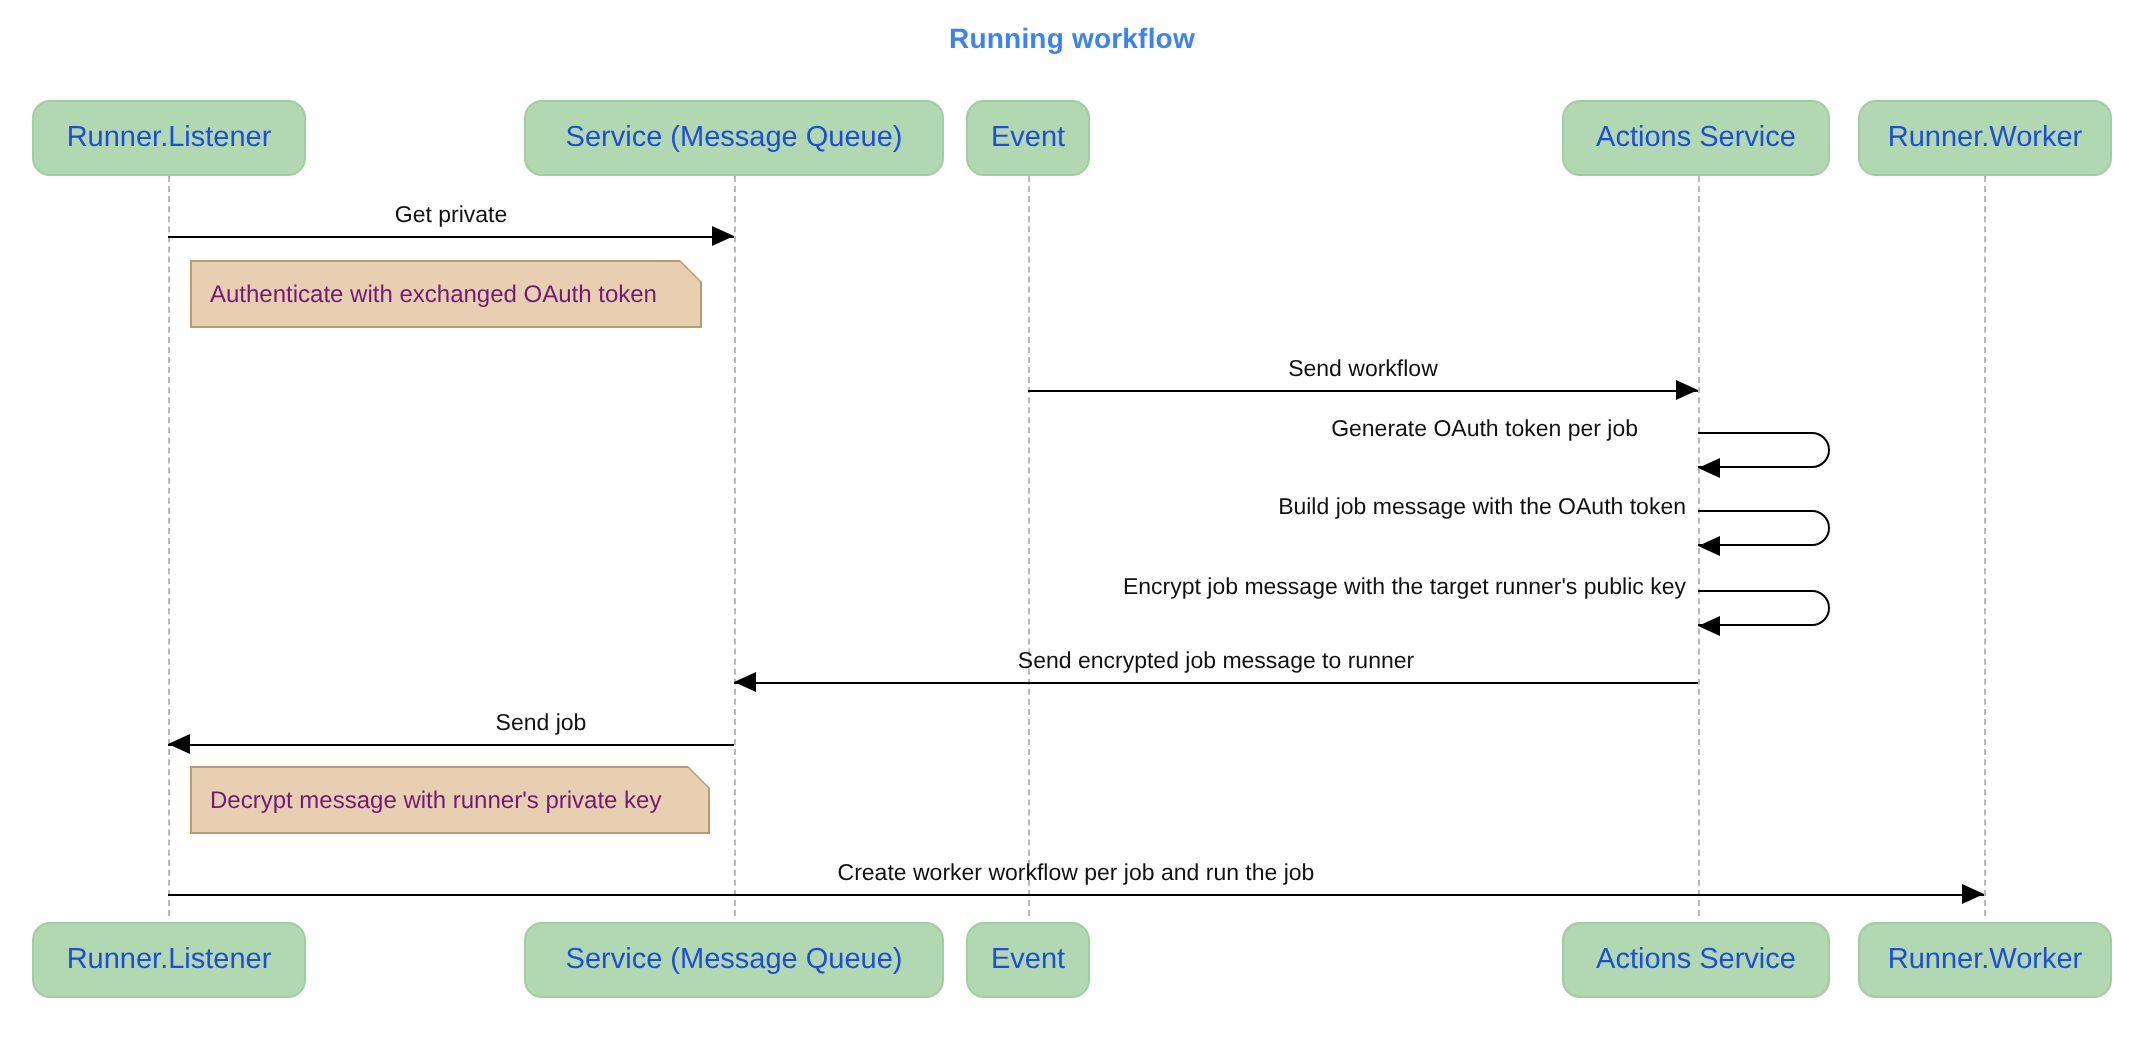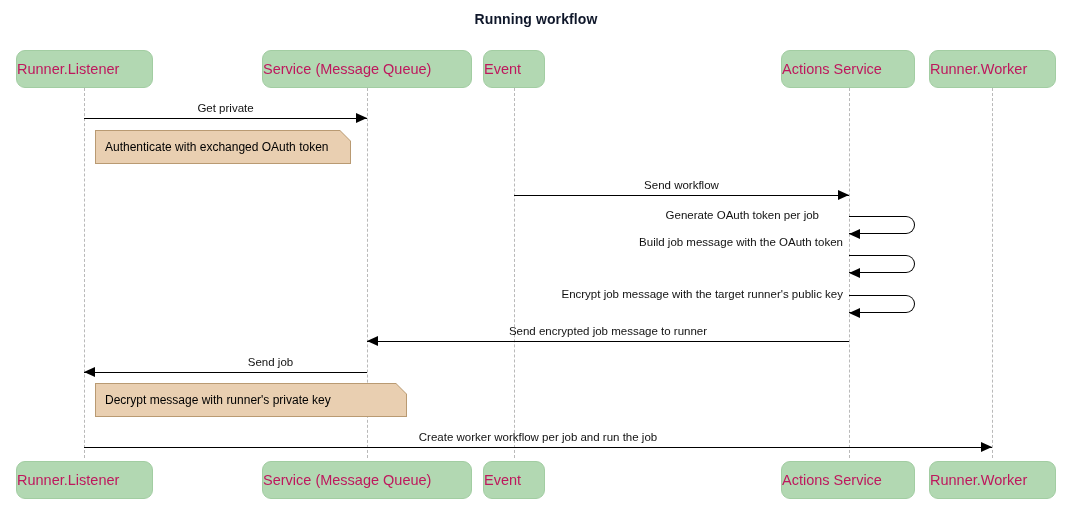--- a/index.html
+++ b/index.html
@@ -20,43 +20,44 @@
     overflow: hidden;
   }
   .title {
     position: absolute;
     left: 0;
     top: 11px;
     width: 1072px;
     text-align: center;
     font-size: 14px;
     font-weight: bold;
-    color: #0f172a;
+    color: #3b82f6;
     letter-spacing: 0.1px;
   }
   
   .lifeline {
     position: absolute;
     width: 0;
     border-left: 1px dashed #b9b9b9;
     top: 88px;
     height: 370px;
   }
   
   .participant {
     position: absolute;
     height: 38px;
     border-radius: 9px;
     background: #b2d8b2;
     border: 1px solid #a2cda2;
     display: flex;
     align-items: center;
+    justify-content: center;
     box-sizing: border-box;
     font-size: 14.5px;
-    color: #be185d;
+    color: #1d4ed8;
     white-space: nowrap;
   }
   
   .msg {
     position: absolute;
     height: 0;
     border-top: 1.4px solid #000000;
   }
   .msg-label {
     position: absolute;
@@ -90,21 +91,21 @@
   }
   
   .note {
     position: absolute;
     background: #e9cfb1;
     border: 1px solid #b99a72;
     box-sizing: border-box;
     display: flex;
     align-items: center;
     font-size: 12px;
-    color: #000000;
+    color: #701a75;
     padding-left: 9px;
     white-space: nowrap;
   }
   .note-fold {
     position: absolute;
     top: -1px;
     right: -1px;
     width: 0;
     height: 0;
     border-left: 11px solid transparent;
@@ -176,37 +177,37 @@
   </div>
 
   <div class="msg-label" style="left:514px; top:179px; width:335px;">Send workflow</div>
   <div class="msg" style="left:514px; top:195px; width:335px;"></div>
   <div class="arrowhead arrow-right" style="left:838px; top:190px;"></div>
 
   <div class="msg-label" style="left:525px; top:209px; width:294px; text-align:right;">Generate OAuth token per job</div>
   <div class="selfloop" style="left:849px; top:216px; width:66px; height:18px;"></div>
   <div class="arrowhead arrow-left" style="left:849px; top:229px;"></div>
 
-  <div class="msg-label" style="left:549px; top:236px; width:294px; text-align:right;">Build job message with the OAuth token</div>
+  <div class="msg-label" style="left:549px; top:248px; width:294px; text-align:right;">Build job message with the OAuth token</div>
   <div class="selfloop" style="left:849px; top:255px; width:66px; height:18px;"></div>
   <div class="arrowhead arrow-left" style="left:849px; top:268px;"></div>
 
   <div class="msg-label" style="left:449px; top:288px; width:394px; text-align:right;">Encrypt job message with the target runner's public key</div>
   <div class="selfloop" style="left:849px; top:295px; width:66px; height:18px;"></div>
   <div class="arrowhead arrow-left" style="left:849px; top:308px;"></div>
 
   <div class="msg-label" style="left:367px; top:325px; width:482px;">Send encrypted job message to runner</div>
   <div class="msg" style="left:367px; top:341px; width:482px;"></div>
   <div class="arrowhead arrow-left" style="left:367px; top:336px;"></div>
 
   <div class="msg-label" style="left:84px; top:356px; width:283px;margin-left:45px;">Send job</div>
   <div class="msg" style="left:84px; top:372px; width:283px;"></div>
   <div class="arrowhead arrow-left" style="left:84px; top:367px;"></div>
 
-  <div class="note" style="left:95px; top:383px; width:312px; height:34px;">
+  <div class="note" style="left:95px; top:383px; width:260px; height:34px;">
     <span>Decrypt message with runner's private key</span>
     <span class="note-fold-edge"></span>
     <span class="note-fold"></span>
   </div>
 
   <div class="msg-label" style="left:84px; top:431px; width:908px;">Create worker workflow per job and run the job</div>
   <div class="msg" style="left:84px; top:447px; width:908px;"></div>
   <div class="arrowhead arrow-right" style="left:981px; top:442px;"></div>
 
 </div>

